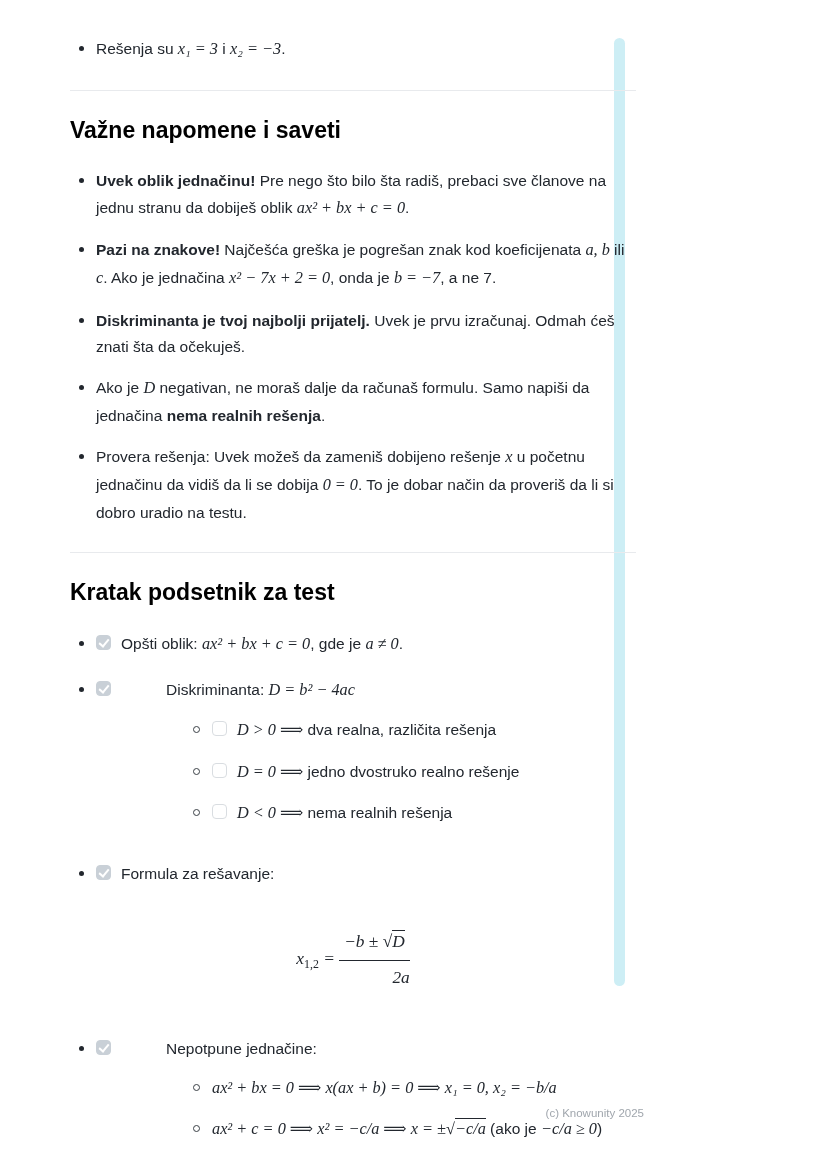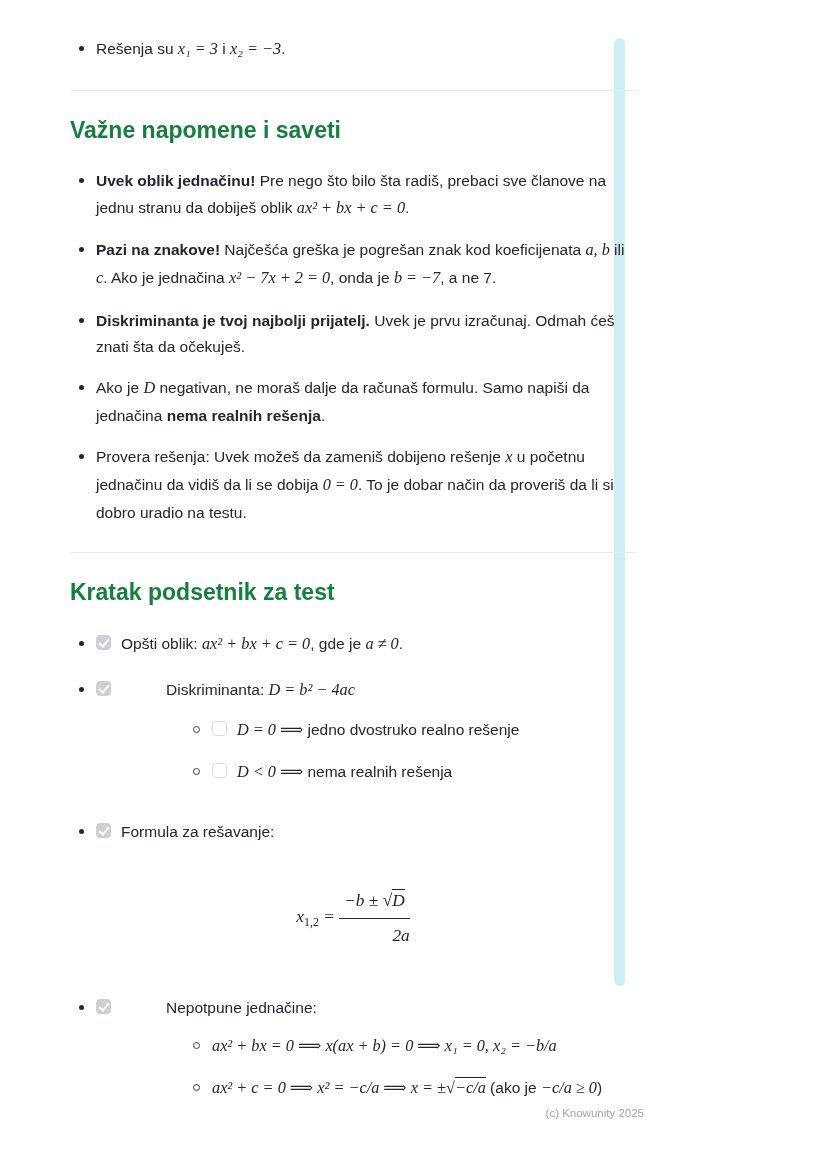--- a/index.html
+++ b/index.html
@@ -23,21 +23,21 @@
     top:36px;left:70px;
     width:566px;
     font-size:15.5px;
     line-height:1.7;
   }
   .divider{
     border:none;border-top:1px solid #e8eaed;
     margin:26px 0 0 0;
   }
   h2{
-    color:#15803d;
+    color:#000000;
     font-size:23px;
     line-height:1.2;
     margin:26px 0 24px 0;
     font-weight:700;
   }
   ul{list-style:none;margin:0;padding:0;}
   .blist > li{
     display:flex;
     align-items:flex-start;
     margin:0 0 15px 0;
@@ -189,20 +189,25 @@
         <span class="dot"></span>
         <span class="checkbox" data-checked="true">
             <span class="tick"></span>
           </span>
         <div class="li-body">
           <div class="txt"><span class="seg-n">Diskriminanta: </span><span class="seg-m">D = b² − 4ac</span></div>
           <ul class="sublist">
             <li>
               <span class="circ"></span>
               <span class="checkbox" data-checked="false"></span>
+              <div class="txt"><span class="seg-m">D &gt; 0</span><span class="seg-m">  ⟹  </span><span class="seg-n">dva realna, različita rešenja</span></div>
+            </li>
+            <li>
+              <span class="circ"></span>
+              <span class="checkbox" data-checked="false"></span>
               <div class="txt"><span class="seg-m">D = 0</span><span class="seg-m">  ⟹  </span><span class="seg-n">jedno dvostruko realno rešenje</span></div>
             </li>
             <li>
               <span class="circ"></span>
               <span class="checkbox" data-checked="false"></span>
               <div class="txt"><span class="seg-m">D &lt; 0</span><span class="seg-m">  ⟹  </span><span class="seg-n">nema realnih rešenja</span></div>
             </li>
           </ul>
         </div>
       </li>

